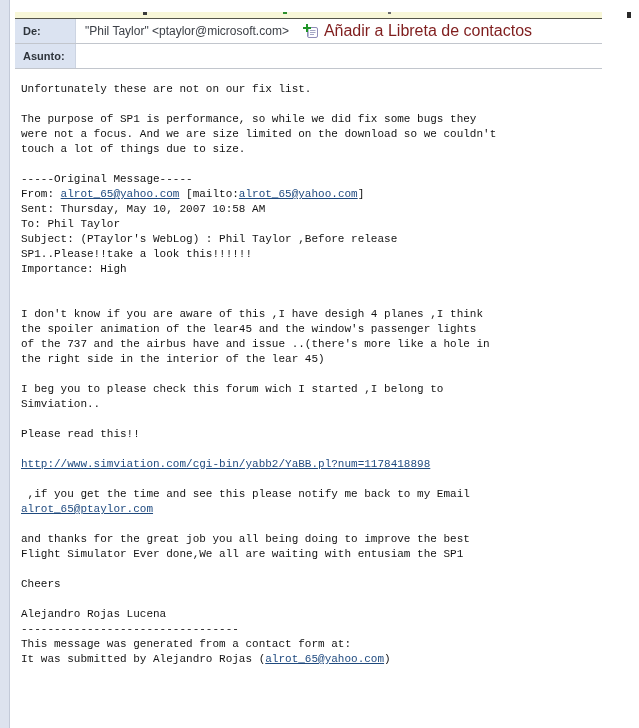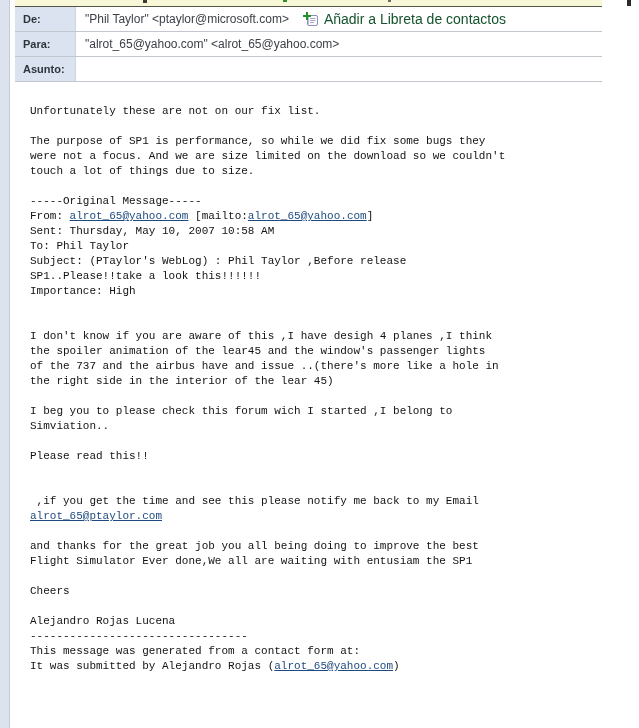--- a/index.html
+++ b/index.html
@@ -4,21 +4,21 @@
 <style>
   html,body{margin:0;padding:0;}
   body{
     width:639px;height:728px;background:#ffffff;position:relative;
     font-family:"Liberation Sans", sans-serif;overflow:hidden;
   }
   .left-strip{
     position:absolute;left:0;top:0;width:9px;height:728px;
     background:#dde3ee;border-right:1px solid #c3cad8;
   }
-  .content{position:absolute;left:15px;top:0;width:587px;}
+  .content{position:absolute;left:15px;top:12px;width:587px;}
   .top-strip{
     height:6px;background:#f8f7d8;border-bottom:1px solid #55554a;
     position:relative;overflow:visible;
   }
   .crop-mark{position:absolute;top:0;}
   .crop-mark.m1{left:128px;width:4px;height:3px;background:#3a3a3a;}
   .crop-mark.m2{left:268px;width:4px;height:2px;background:#2c8f2c;}
   .crop-mark.m3{left:373px;width:3px;height:2px;background:#6a6a6a;}
   .crop-mark.m4{left:612px;width:4px;height:6px;background:#2a2a2a;}
   .header-table{width:587px;}
@@ -32,23 +32,23 @@
     font-weight:bold;font-size:11px;color:#2e343b;
   }
   .hvalue{
     display:flex;align-items:center;padding-left:9px;white-space:nowrap;
     color:#3d4148;
   }
   .contact-action{
     display:inline-flex;align-items:center;margin-left:14px;cursor:pointer;
   }
   .contact-action svg{margin-right:5px;}
-  .contact-action .action-label{color:#14532d;font-size:14px;}
+  .contact-action .action-label{color:#7f1d1d;font-size:16px;}
   pre.email-body{
-    margin:12px;padding:10px 0 0 3px;
+    margin:3px;padding:10px 0 0 3px;
     font-family:"Liberation Mono","DejaVu Sans Mono",monospace;
     font-size:11px;line-height:15px;color:#121212;white-space:pre;
   }
   a.body-link{color:#1f4a7f;cursor:pointer;}
 </style>
 </head>
 <body>
 
 <div class="left-strip"></div>
 
@@ -75,26 +75,20 @@
             <line x1="7" y1="10.5" x2="11" y2="10.5" stroke="#a3a6c4" stroke-width="1"></line>
             <line x1="5.5" y1="4.5" x2="5.5" y2="12.5" stroke="#b9bcd6" stroke-width="1"></line>
             <rect x="3" y="0" width="2" height="8" fill="#1f9427"></rect>
             <rect x="0" y="3" width="8" height="2" fill="#1f9427"></rect>
           </svg>
           <span class="action-label">Añadir a Libreta de contactos</span>
         </span>
       </div>
     </div>
 
-    <div class="hrow">
-      <div class="hlabel">Para:</div>
-      <div class="hvalue">
-        <span>"alrot_65@yahoo.com" &lt;alrot_65@yahoo.com&gt;</span>
-      </div>
-    </div>
 
 
     <div class="hrow">
       <div class="hlabel">Asunto:</div>
     </div>
 
   </div>
 
   <pre class="email-body">Unfortunately these are not on our fix list.
 
@@ -114,20 +108,21 @@
 I don't know if you are aware of this ,I have desigh 4 planes ,I think
 the spoiler animation of the lear45 and the window's passenger lights
 of the 737 and the airbus have and issue ..(there's more like a hole in
 the right side in the interior of the lear 45)
 
 I beg you to please check this forum wich I started ,I belong to
 Simviation..
 
 Please read this!!
 
+<a class="body-link" href="#">http://www.simviation.com/cgi-bin/yabb2/YaBB.pl?num=1178418898</a>
 
  ,if you get the time and see this please notify me back to my Email
 <a class="body-link" href="#">alrot_65@ptaylor.com</a>
 
 and thanks for the great job you all being doing to improve the best
 Flight Simulator Ever done,We all are waiting with entusiam the SP1
 
 Cheers
 
 Alejandro Rojas Lucena

